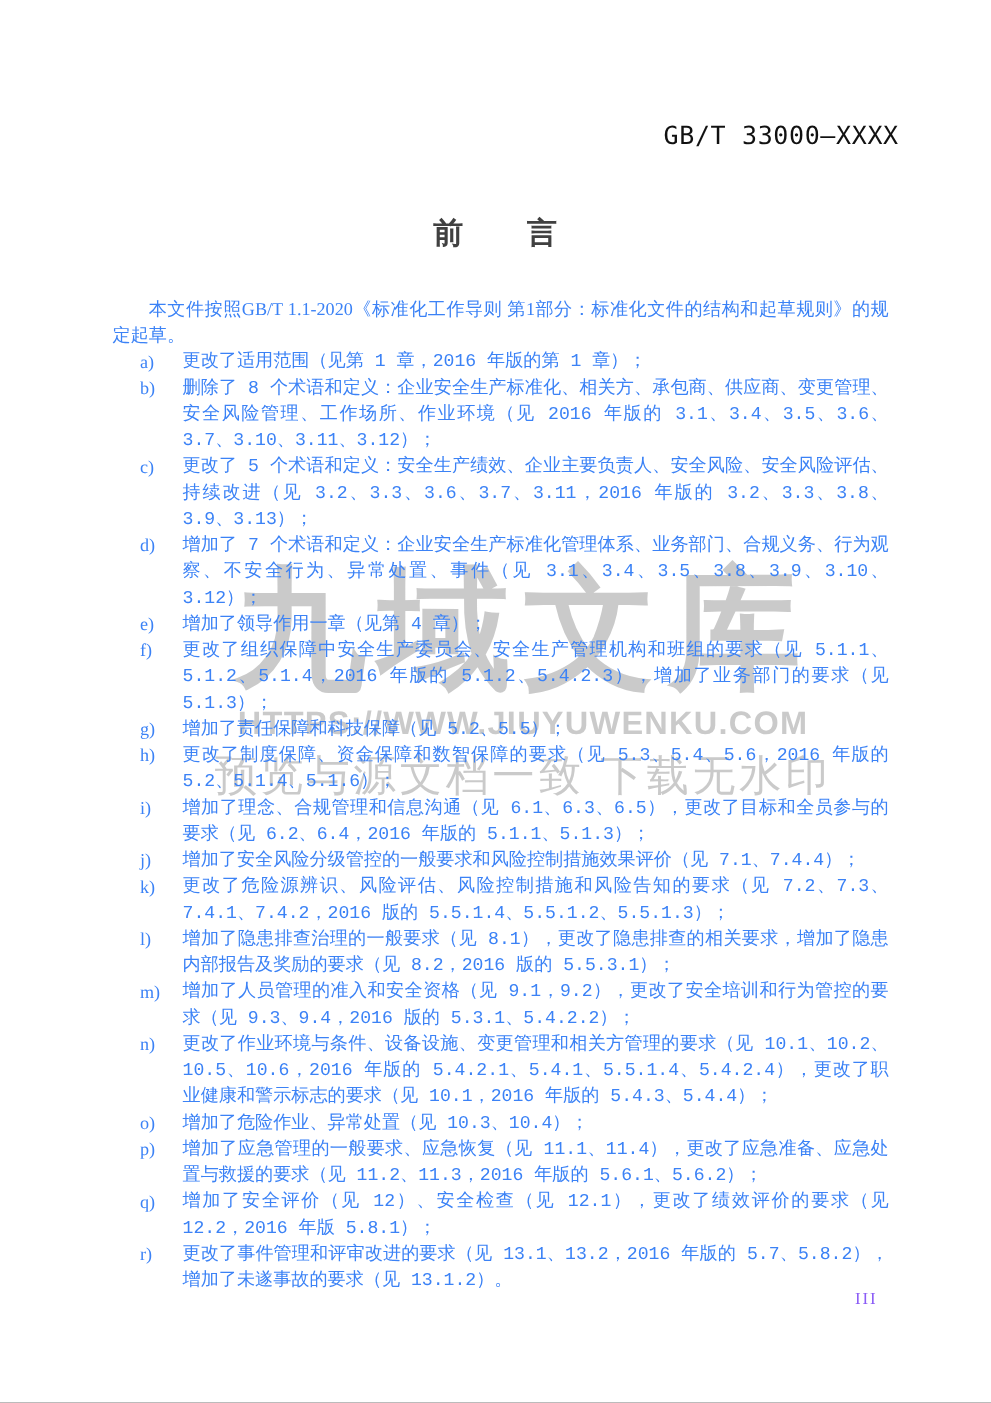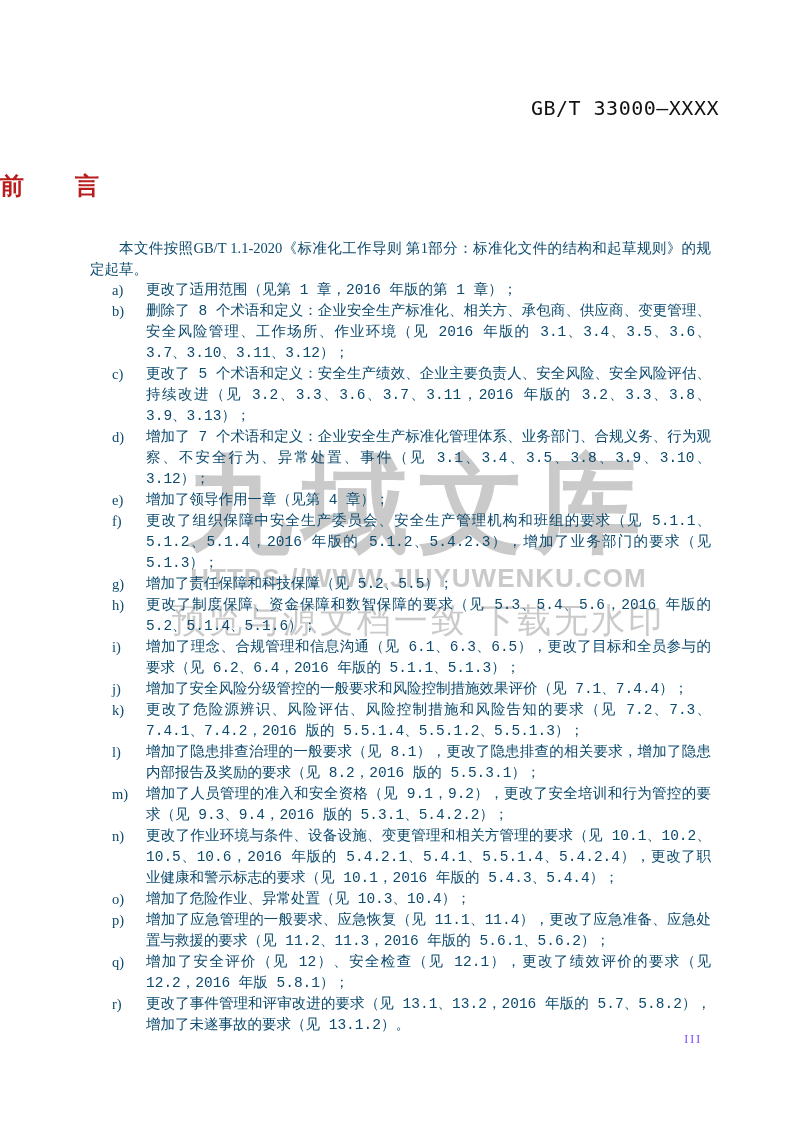--- a/index.html
+++ b/index.html
@@ -27,29 +27,30 @@
   .wm-tagline{font-size:34px;font-weight:normal;letter-spacing:3px;margin-top:4px;white-space:nowrap;}
 
   .content{position:relative;z-index:1;}
   .header-code{
     position:absolute;top:96px;right:74px;
     font-family:"DejaVu Sans Mono","Liberation Mono",monospace;
     font-size:20px;letter-spacing:0.5px;color:#111;
   }
   .doc-title{
     position:absolute;top:170px;left:0;right:0;
+    text-align:center;
     font-family:"Liberation Sans","DejaVu Sans",sans-serif;
-    font-weight:bold;font-size:24px;color:#b91c1c;
+    font-weight:bold;font-size:24px;color:#404040;
     letter-spacing:1px;
   }
   .body-text{
     position:absolute;top:238px;left:90px;width:621px;
     font-size:14.5px;line-height:21px;
     text-align:justify;
-    color:#0c4a6e;
+    color:#3b82f6;
   }
   .para{text-indent:2em;margin:0;}
   .change-list{margin:0;padding:0;list-style:none;}
   .change-item{display:flex;align-items:flex-start;}
   .item-label{
     flex:0 0 34px;margin-left:22px;
     font-family:"Liberation Serif","DejaVu Serif",serif;
   }
   .item-text{flex:1;text-align:justify;font-family:Liberation Mono, monospace;}
   .page-num{

